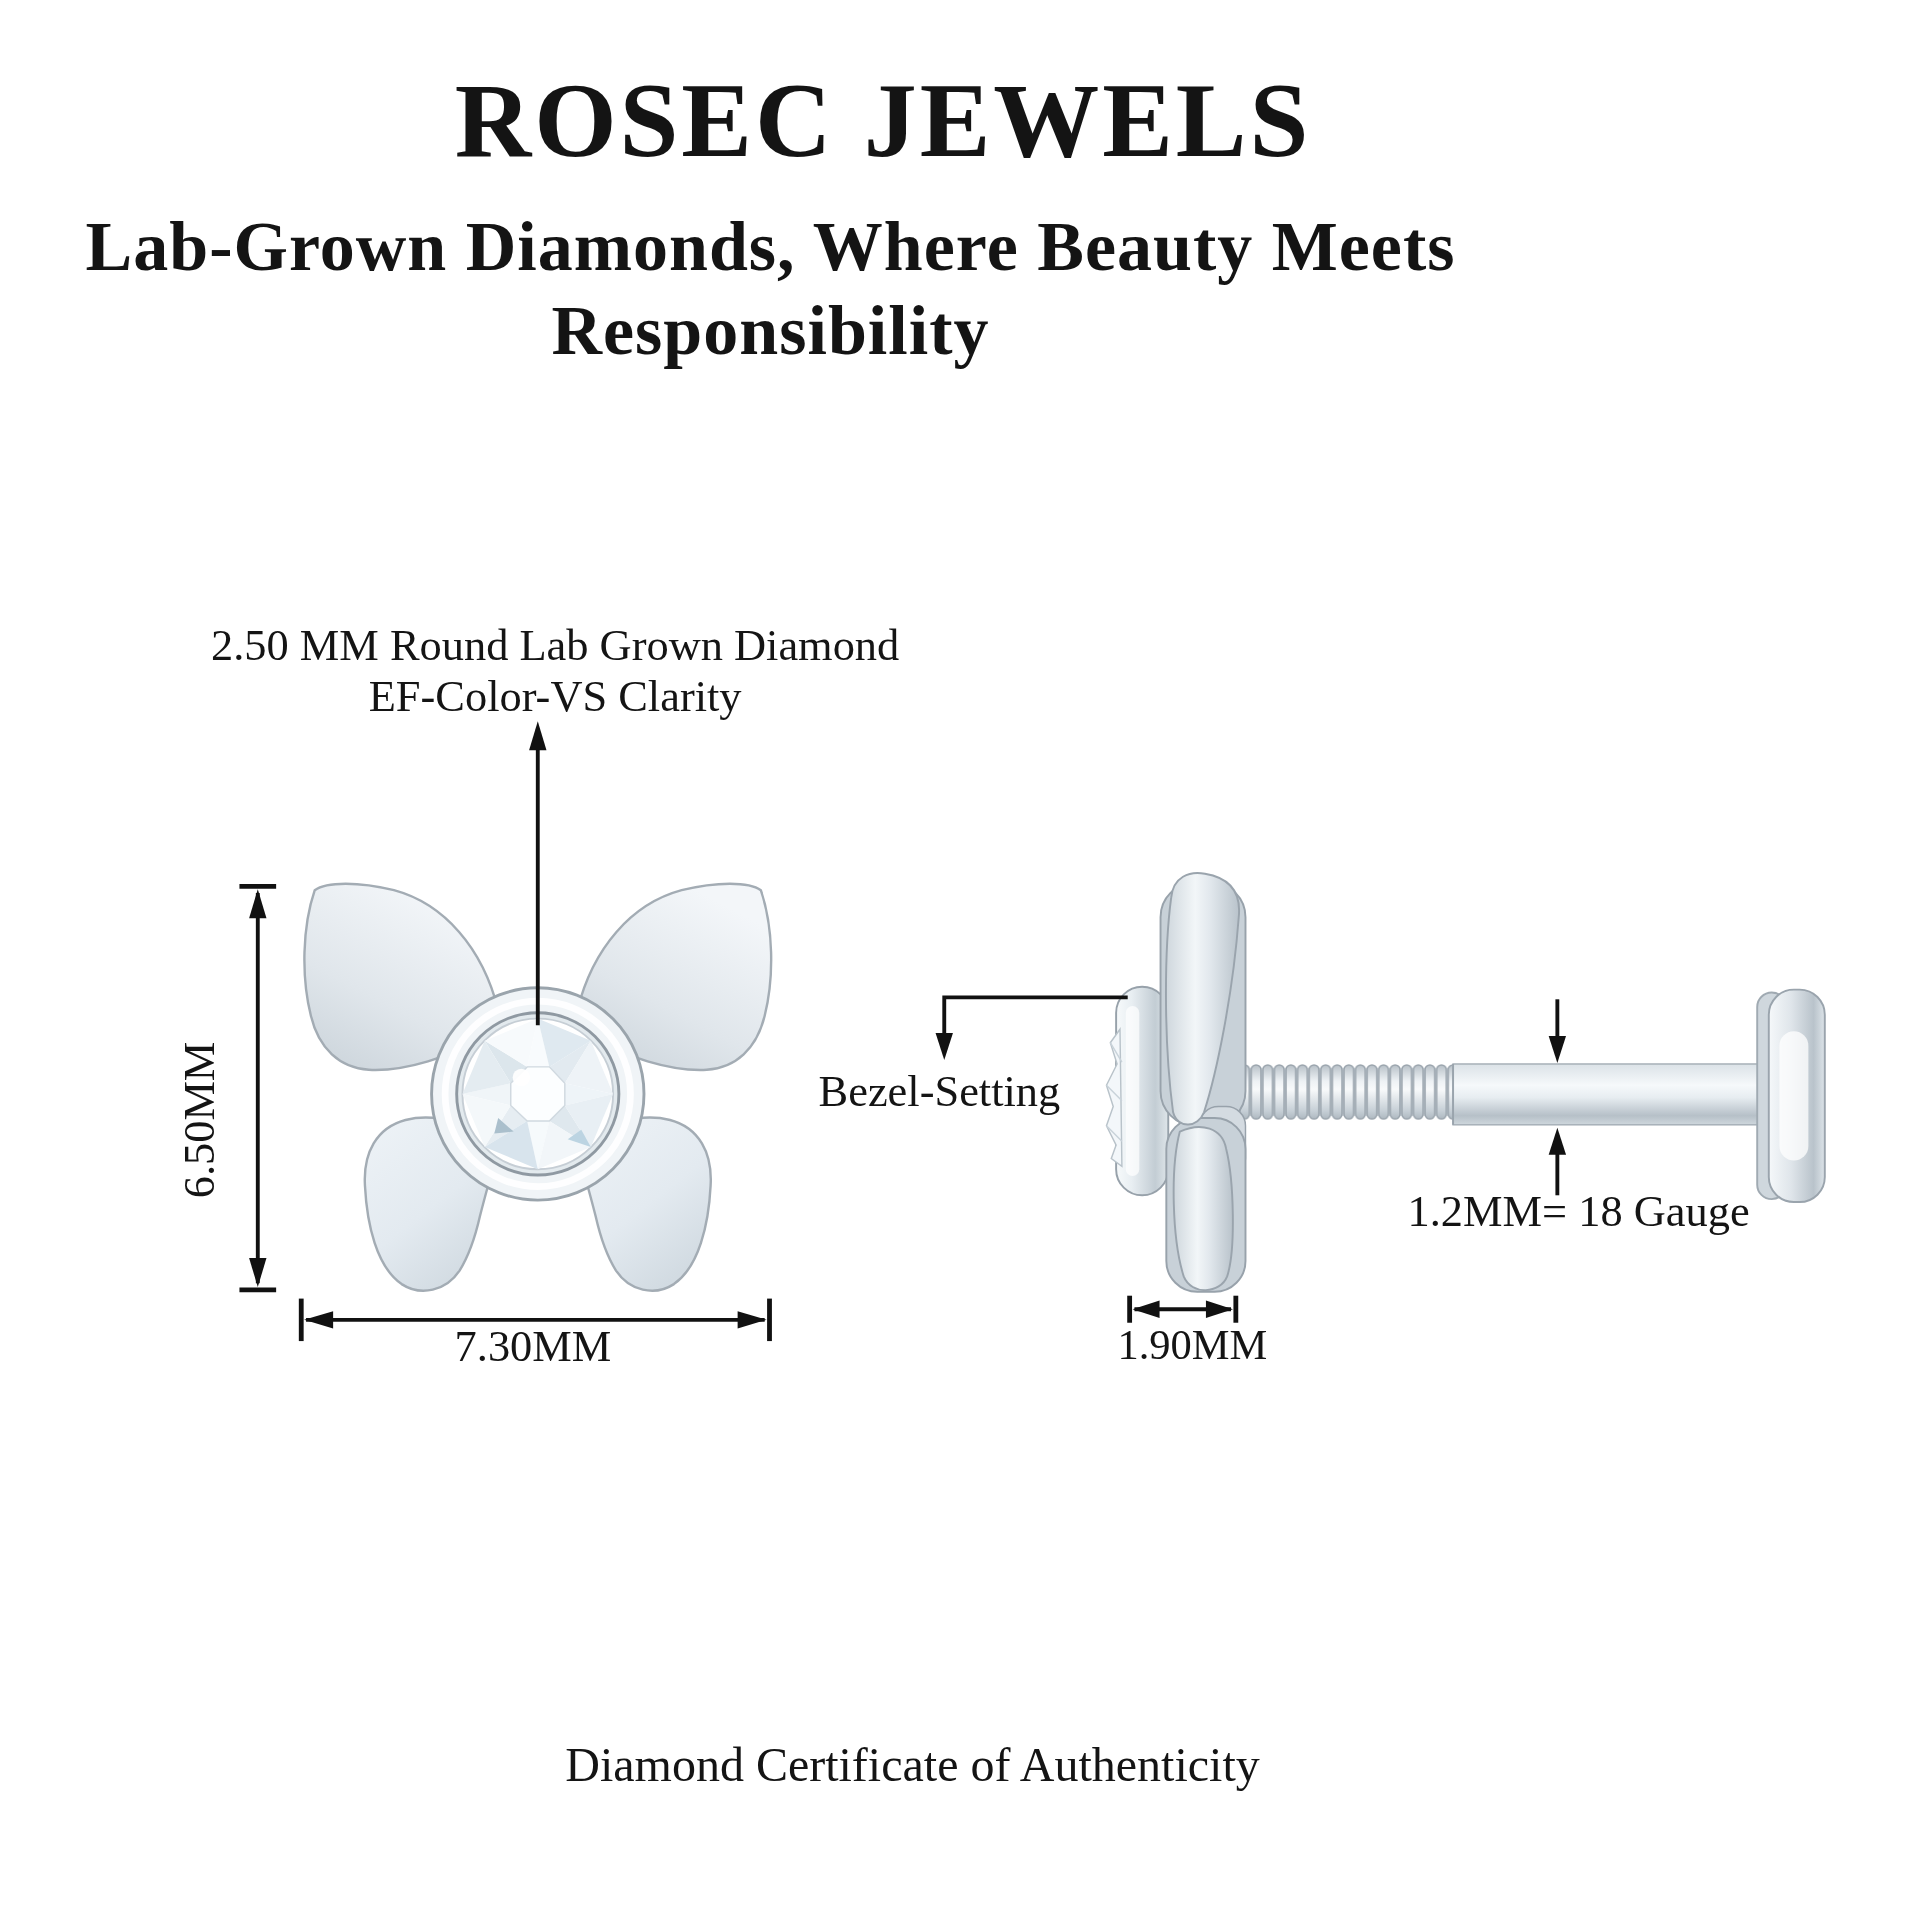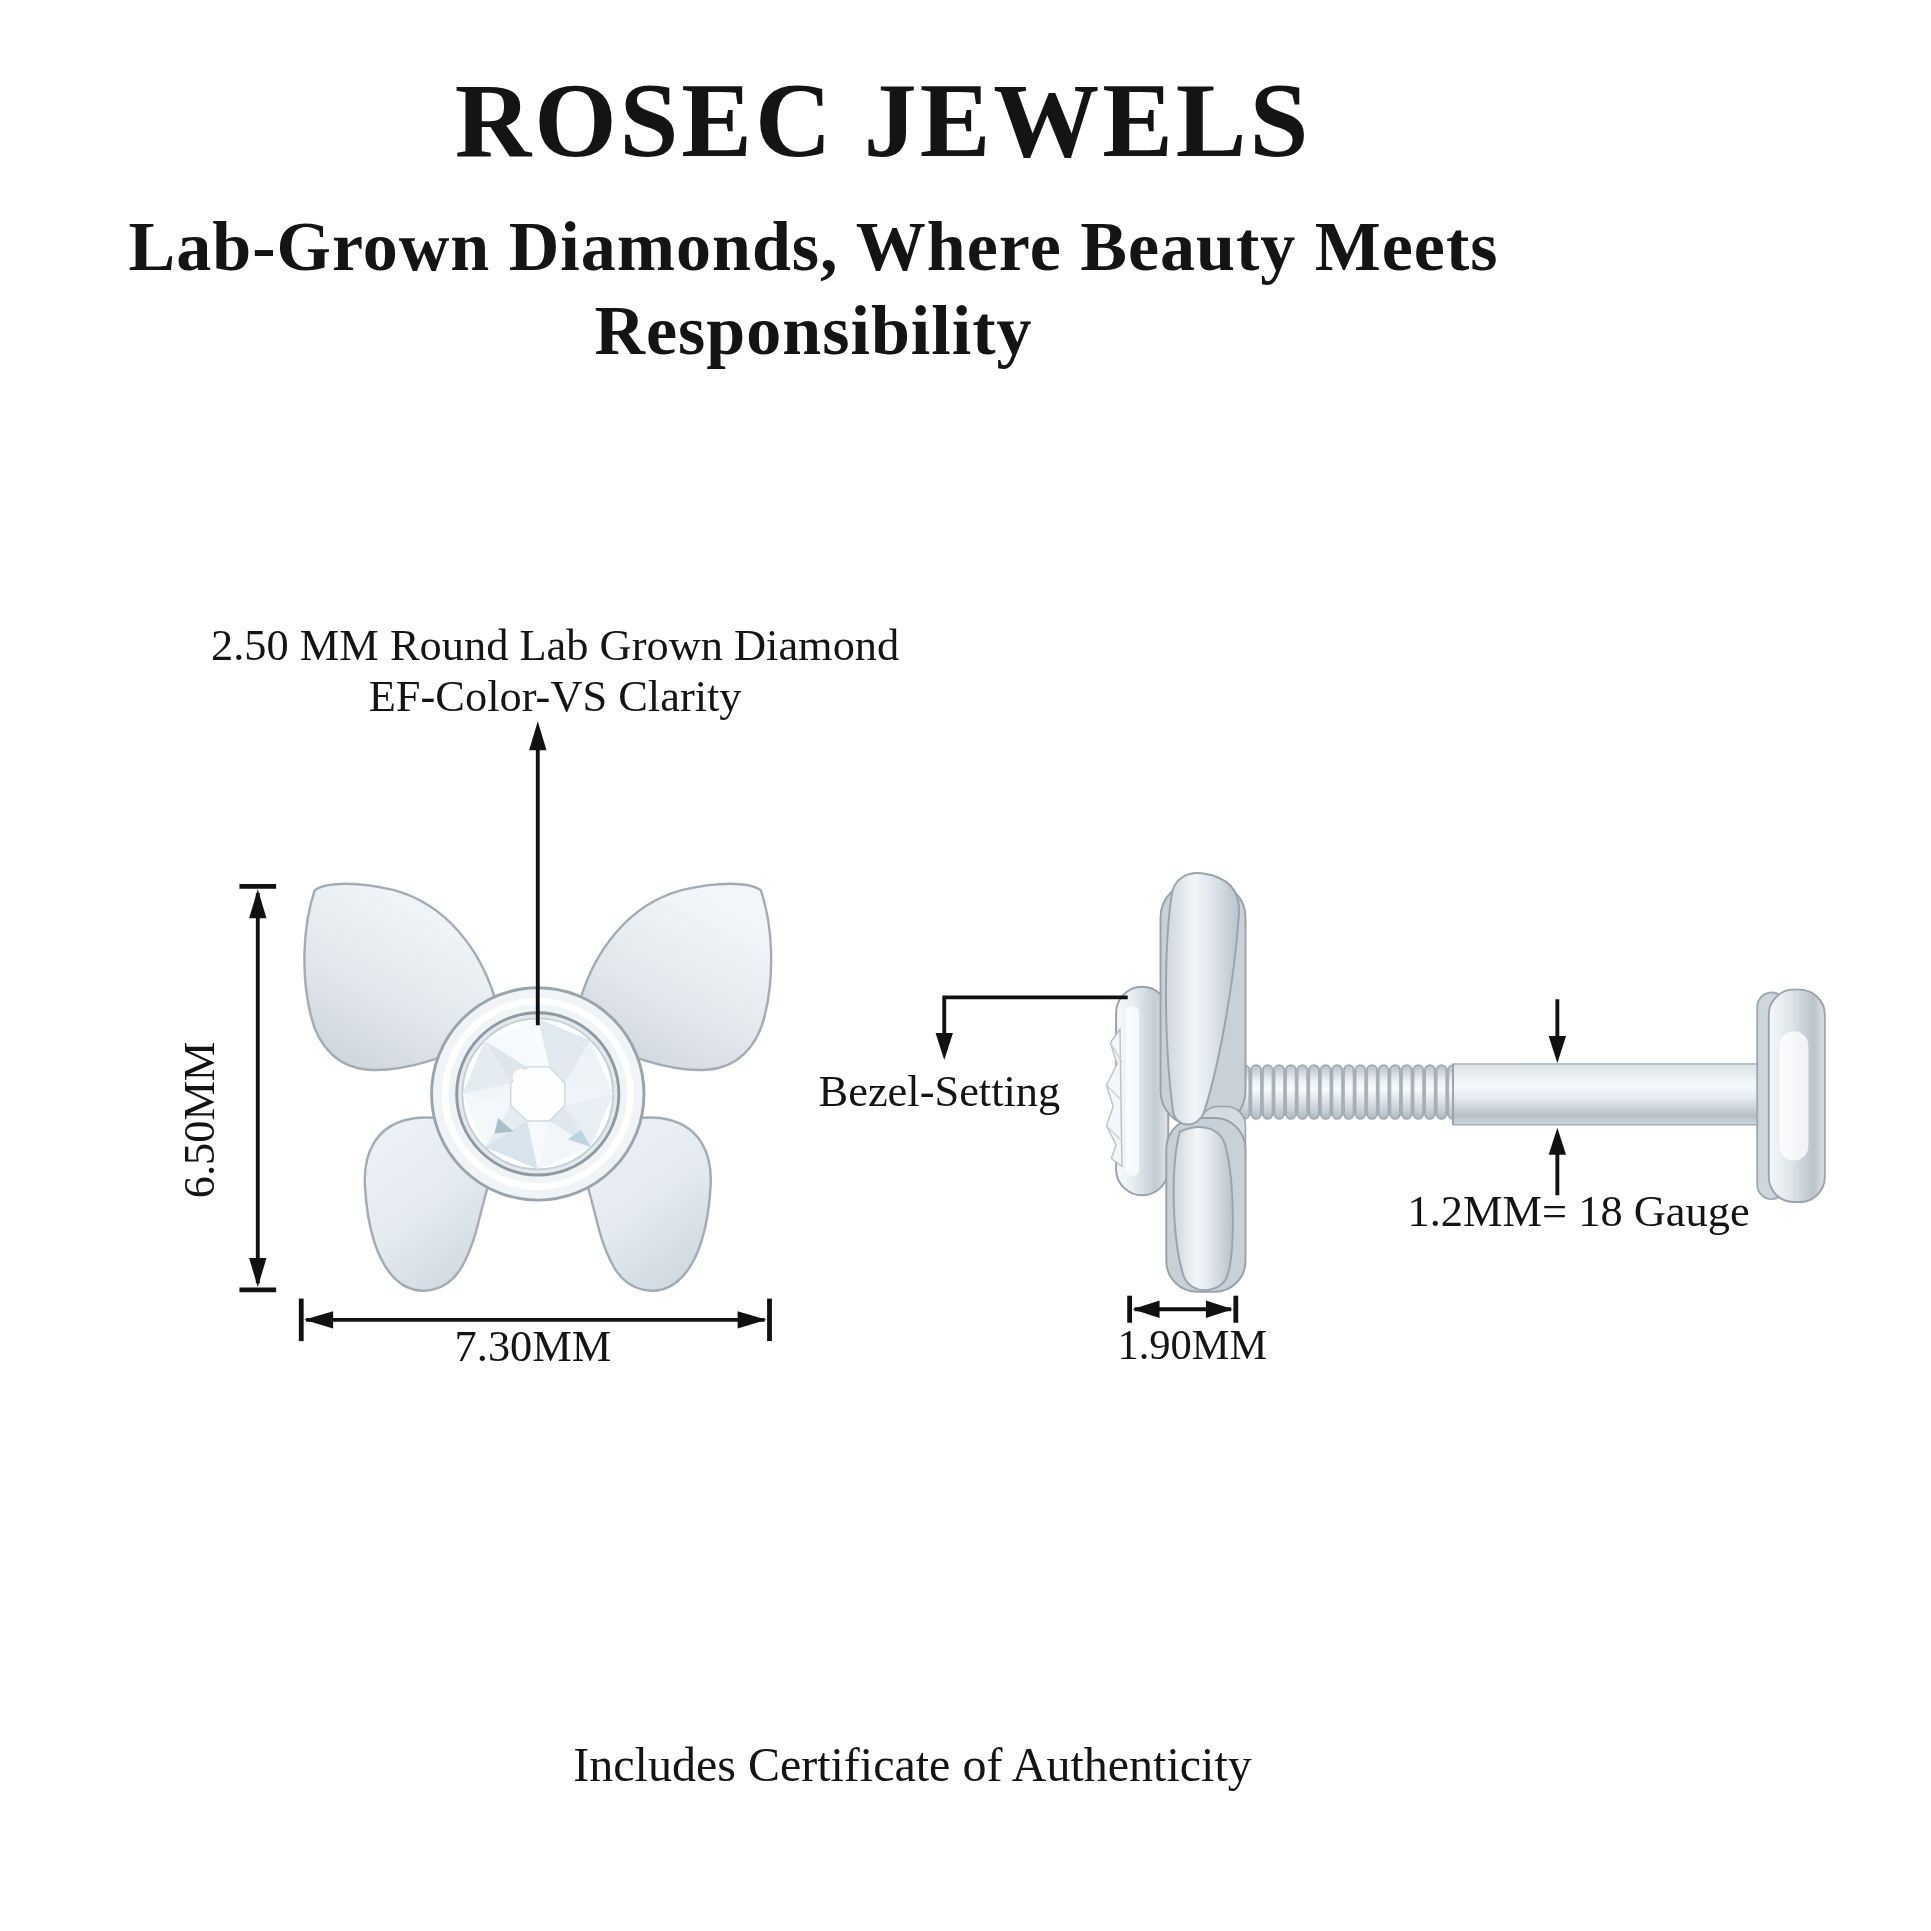--- a/index.html
+++ b/index.html
@@ -2,21 +2,21 @@
 <html><head>
 <meta charset="utf-8">
 <style>
   html,body{margin:0;padding:0;background:#ffffff;}
   body{width:1931px;height:1931px;position:relative;overflow:hidden;
        font-family:"Liberation Serif", serif;color:#141414;}
   .abs{position:absolute;}
   .brand{top:60px;left:0;width:1766px;text-align:center;
          font-size:106px;font-weight:bold;letter-spacing:2.9px;line-height:1.15;}
   .tagline{top:205px;left:0;width:1541px;text-align:center;
-           font-size:70px;font-weight:600;letter-spacing:1px;line-height:1.2;padding-left:43px;}
+           font-size:70px;font-weight:600;letter-spacing:1px;line-height:1.2;}
   .footer-note{top:1736px;left:0;width:1825px;text-align:center;
                font-size:48px;line-height:1.2;}
   svg text{font-family:"Liberation Serif", serif;fill:#141414;}
   .dimline{stroke:#111111;stroke-width:4;fill:none;}
   .tick{stroke:#111111;stroke-width:5;}
   .ah{fill:#111111;stroke:none;}
 </style>
 </head>
 <body>
 
@@ -180,14 +180,14 @@
       <line class="tick" x1="1170" y1="1342" x2="1170" y2="1370"></line>
       <line class="tick" x1="1280" y1="1342" x2="1280" y2="1370"></line>
       <line class="dimline" x1="1175" y1="1356" x2="1275" y2="1356"></line>
       <polygon class="ah" points="1173,1356 1201,1347 1201,1365"></polygon>
       <polygon class="ah" points="1277,1356 1249,1347 1249,1365"></polygon>
       <text x="1235" y="1408" font-size="44" text-anchor="middle">1.90MM</text>
     </g>
   </g>
 </svg>
 
-<div class="abs footer-note">Includes Certificate of Authenticity</div>
+<div class="abs footer-note">Diamond Certificate of Authenticity</div>
 
 
 </body></html>

